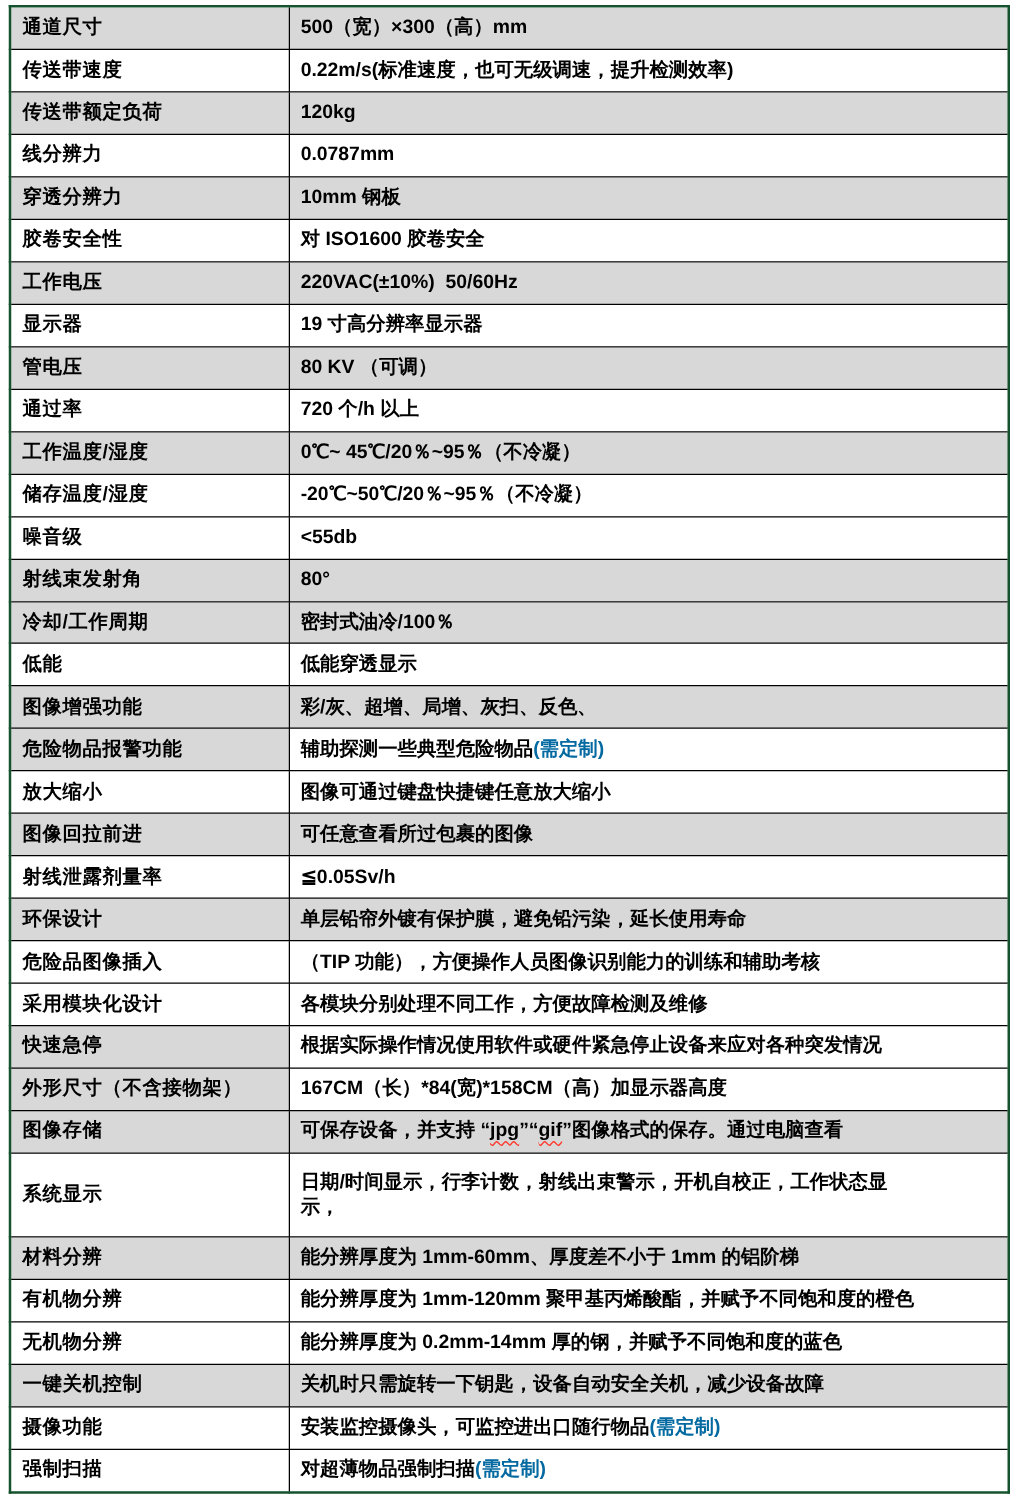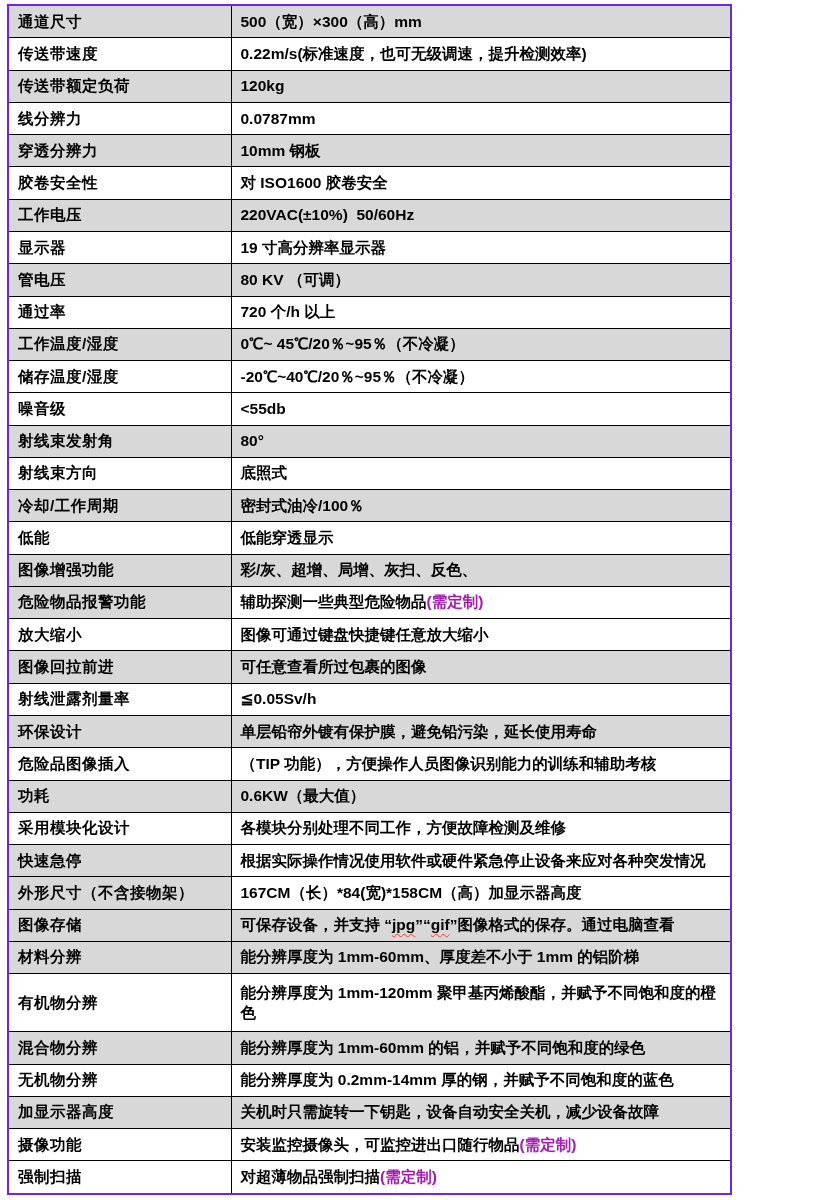--- a/index.html
+++ b/index.html
@@ -11,26 +11,26 @@
     width: 815px;
     height: 1200px;
     position: relative;
     overflow: hidden;
     font-family: "Liberation Sans", sans-serif;
   }
   table.spec-table {
     position: absolute;
     left: 7px;
     top: 4px;
-    width: 725px;
+    width: 801px;
     height: 1191px;
     border-collapse: collapse;
     table-layout: fixed;
     background: #ffffff;
-    border: 2px solid #6d28d9;
+    border: 2px solid #14532d;
   }
   .spec-table td {
     border: 1px solid #000000;
     padding: 2px 6px 2px 9px;
     font-size: 15.5px;
     font-weight: bold;
     color: #000000;
     line-height: 1.3;
     vertical-align: middle;
     white-space: pre-wrap;
@@ -39,21 +39,21 @@
   .spec-table td.label-cell {
     letter-spacing: 0.5px;
   }
   .spec-table td.shaded {
     background: #d8d8d8;
   }
   .spec-table tr.tall td {
     height: 62px;
   }
   .red {
-    color: #a21caf;
+    color: #0369a1;
   }
   .wavy {
     text-decoration-line: underline;
     text-decoration-style: wavy;
     text-decoration-color: #ff3b30;
     text-decoration-thickness: 1px;
     text-underline-offset: 3px;
   }
 </style>
 </head>
@@ -104,35 +104,31 @@
       <tr>
         <td class="label-cell">通过率</td>
         <td class="value-cell"><span>720 个/h 以上</span></td>
       </tr>
       <tr>
         <td class="label-cell shaded">工作温度/湿度</td>
         <td class="value-cell shaded"><span>0℃~ 45℃/20％~95％（不冷凝）</span></td>
       </tr>
       <tr>
         <td class="label-cell">储存温度/湿度</td>
-        <td class="value-cell"><span>-20℃~40℃/20％~95％（不冷凝）</span></td>
+        <td class="value-cell"><span>-20℃~50℃/20％~95％（不冷凝）</span></td>
       </tr>
       <tr>
         <td class="label-cell">噪音级</td>
         <td class="value-cell"><span>&lt;55db</span></td>
       </tr>
       <tr>
         <td class="label-cell shaded">射线束发射角</td>
         <td class="value-cell shaded"><span>80°</span></td>
       </tr>
       <tr>
-        <td class="label-cell">射线束方向</td>
-        <td class="value-cell"><span>底照式</span></td>
-      </tr>
-      <tr>
         <td class="label-cell shaded">冷却/工作周期</td>
         <td class="value-cell shaded"><span>密封式油冷/100％</span></td>
       </tr>
       <tr>
         <td class="label-cell">低能</td>
         <td class="value-cell"><span>低能穿透显示</span></td>
       </tr>
       <tr>
         <td class="label-cell shaded">图像增强功能</td>
         <td class="value-cell shaded"><span>彩/灰、超增、局增、灰扫、反色、</span></td>
@@ -155,57 +151,54 @@
       </tr>
       <tr>
         <td class="label-cell shaded">环保设计</td>
         <td class="value-cell shaded"><span>单层铅帘外镀有保护膜，避免铅污染，延长使用寿命</span></td>
       </tr>
       <tr>
         <td class="label-cell">危险品图像插入</td>
         <td class="value-cell"><span>（TIP 功能），方便操作人员图像识别能力的训练和辅助考核</span></td>
       </tr>
       <tr>
-        <td class="label-cell shaded">功耗</td>
-        <td class="value-cell shaded"><span>0.6KW（最大值）</span></td>
-      </tr>
-      <tr>
         <td class="label-cell">采用模块化设计</td>
         <td class="value-cell"><span>各模块分别处理不同工作，方便故障检测及维修</span></td>
       </tr>
       <tr>
         <td class="label-cell shaded">快速急停</td>
         <td class="value-cell"><span>根据实际操作情况使用软件或硬件紧急停止设备来应对各种突发情况</span></td>
       </tr>
       <tr>
         <td class="label-cell shaded">外形尺寸（不含接物架）</td>
         <td class="value-cell"><span>167CM（长）*84(宽)*158CM（高）加显示器高度</span></td>
       </tr>
       <tr>
         <td class="label-cell shaded">图像存储</td>
         <td class="value-cell shaded"><span>可保存设备，并支持 “</span><span class="wavy">jpg</span><span>”“</span><span class="wavy">gif</span><span>”图像格式的保存。通过电脑查看</span></td>
       </tr>
+      <tr class="tall">
+        <td class="label-cell">系统显示</td>
+        <td class="value-cell"><span>日期/时间显示，行李计数，射线出束警示，开机自校正，工作状态显
+示，</span></td>
+      </tr>
       <tr>
         <td class="label-cell shaded">材料分辨</td>
         <td class="value-cell shaded"><span>能分辨厚度为 1mm-60mm、厚度差不小于 1mm 的铝阶梯</span></td>
       </tr>
       <tr>
         <td class="label-cell">有机物分辨</td>
         <td class="value-cell"><span>能分辨厚度为 1mm-120mm 聚甲基丙烯酸酯，并赋予不同饱和度的橙色</span></td>
       </tr>
       <tr>
-        <td class="label-cell shaded">混合物分辨</td>
-        <td class="value-cell shaded"><span>能分辨厚度为 1mm-60mm 的铝，并赋予不同饱和度的绿色</span></td>
-      </tr>
-      <tr>
         <td class="label-cell">无机物分辨</td>
         <td class="value-cell"><span>能分辨厚度为 0.2mm-14mm 厚的钢，并赋予不同饱和度的蓝色</span></td>
       </tr>
       <tr>
-        <td class="label-cell shaded">加显示器高度</td>
+        <td class="label-cell shaded">一键关机控制</td>
         <td class="value-cell shaded"><span>关机时只需旋转一下钥匙，设备自动安全关机，减少设备故障</span></td>
       </tr>
       <tr>
         <td class="label-cell">摄像功能</td>
         <td class="value-cell"><span>安装监控摄像头，可监控进出口随行物品</span><span class="red">(需定制)</span></td>
       </tr>
       <tr>
         <td class="label-cell">强制扫描</td>
         <td class="value-cell"><span>对超薄物品强制扫描</span><span class="red">(需定制)</span></td>
       </tr>

